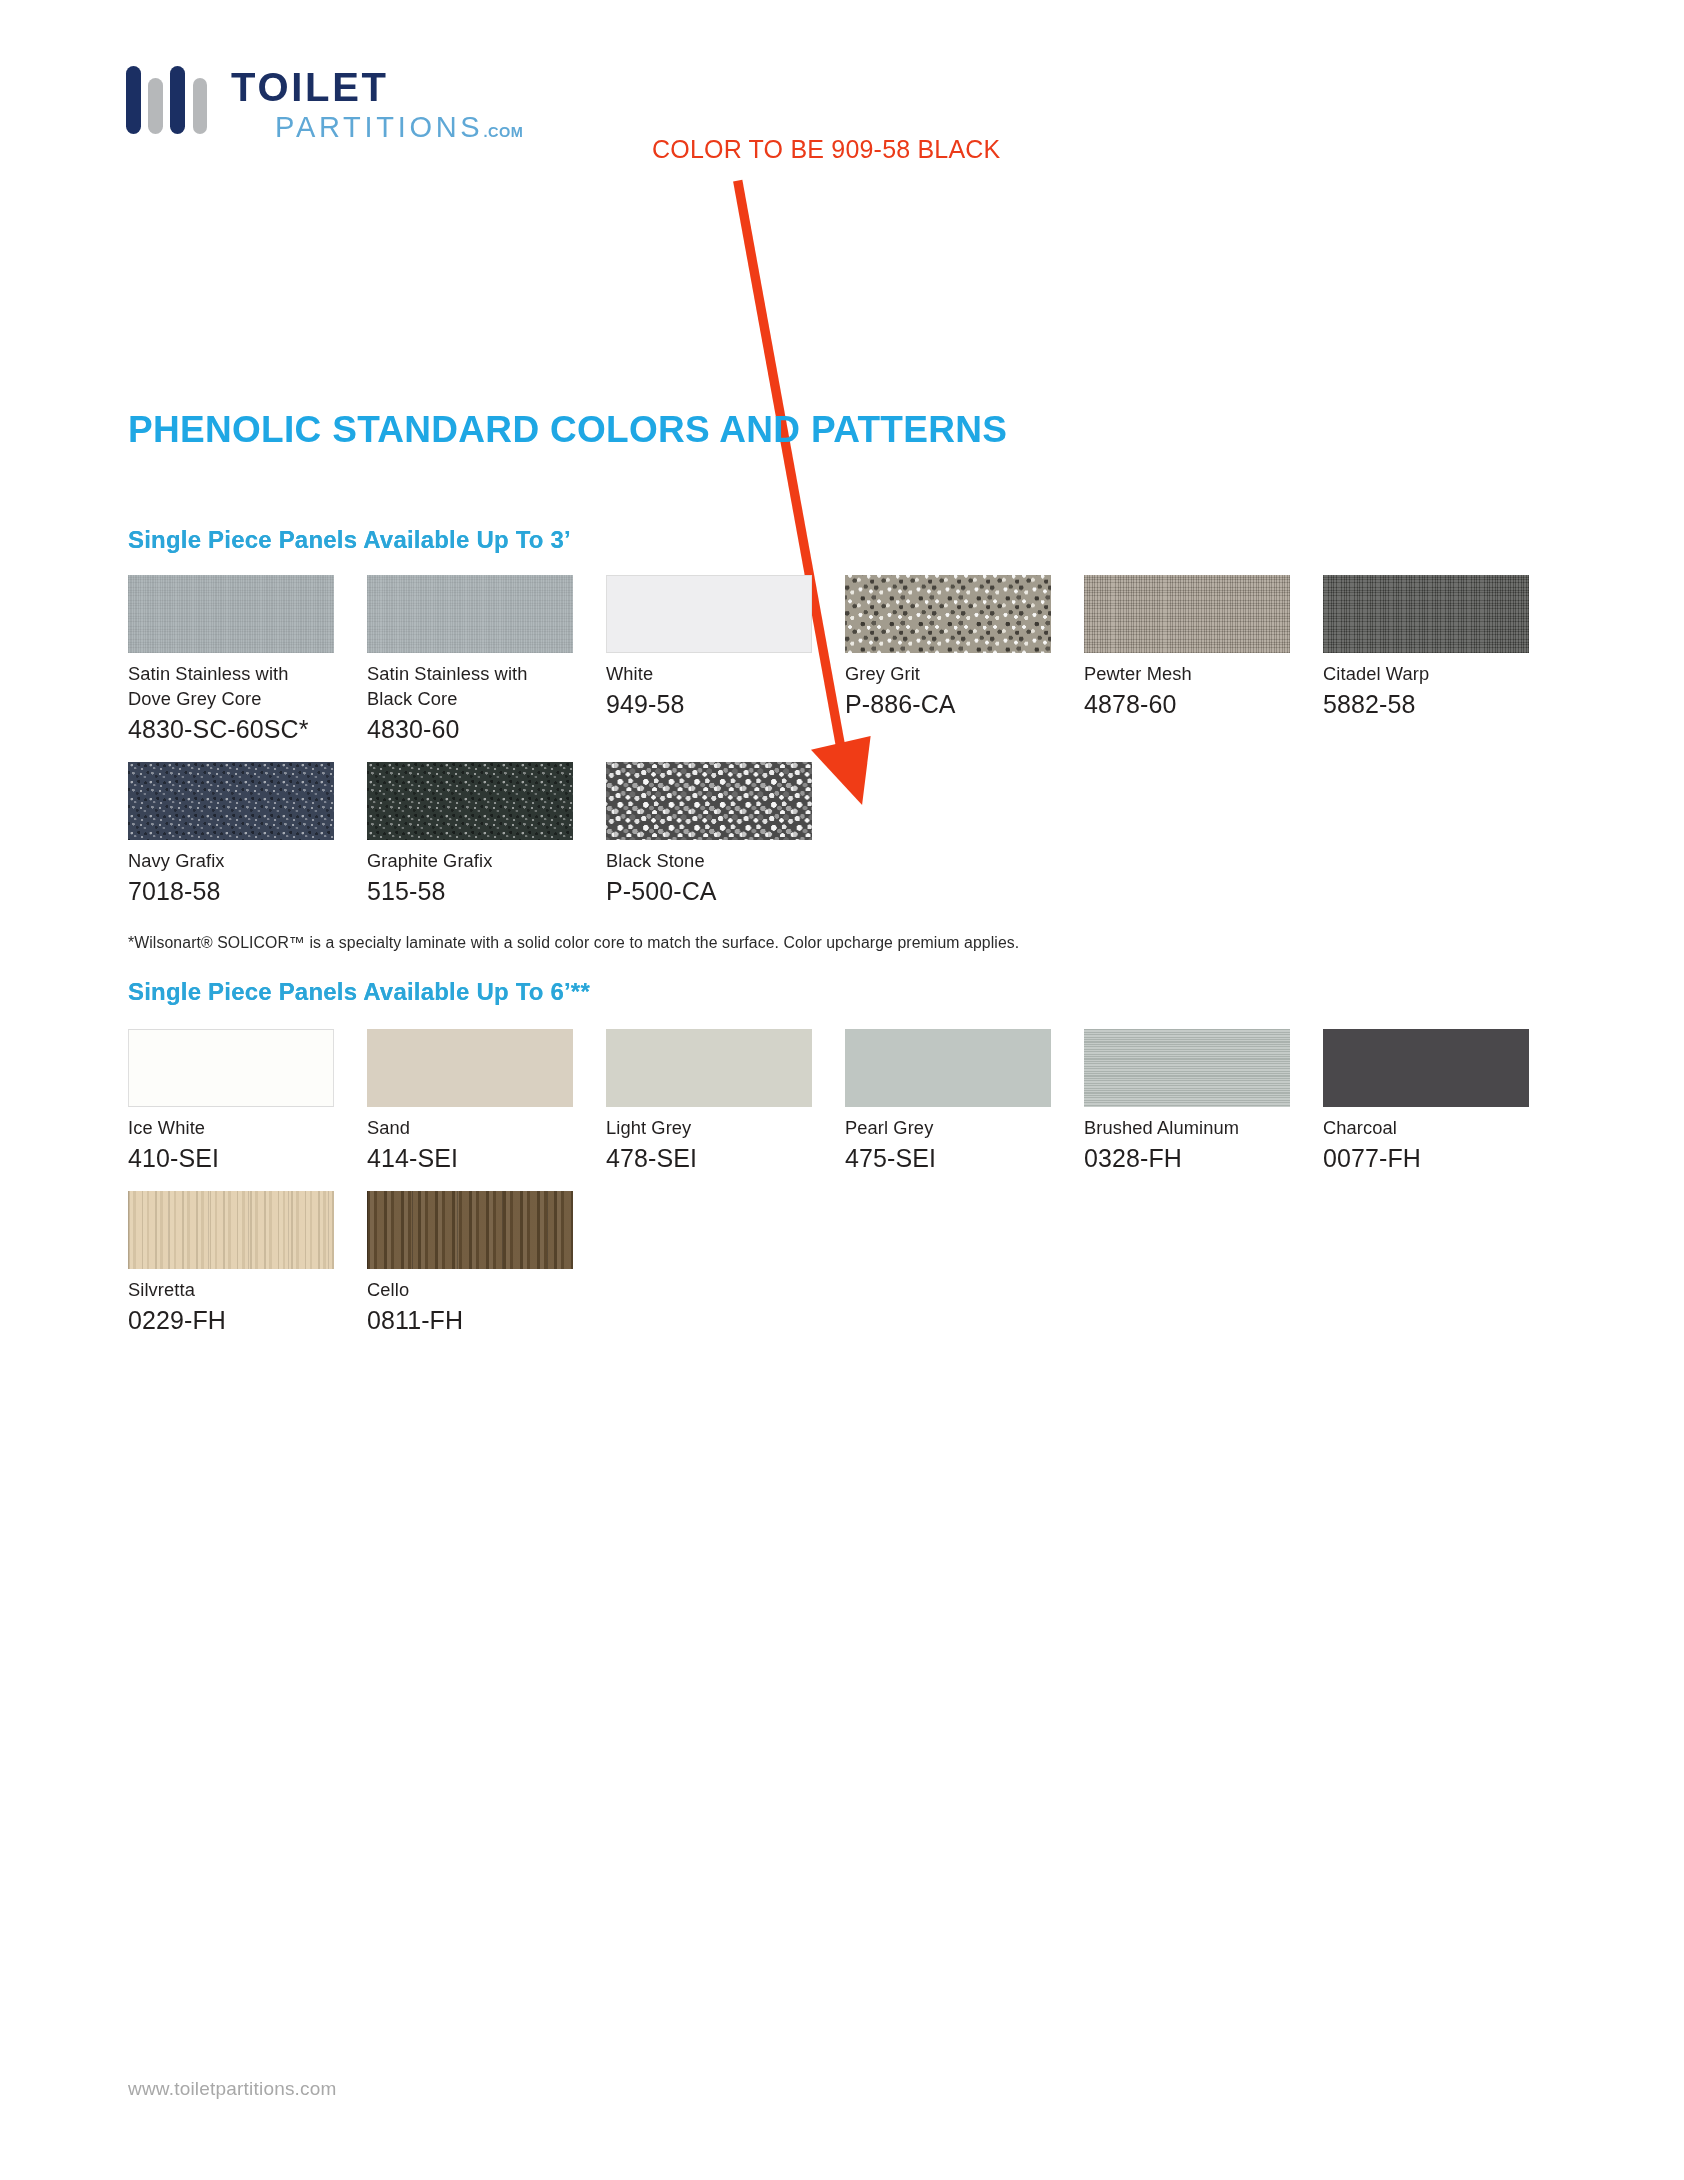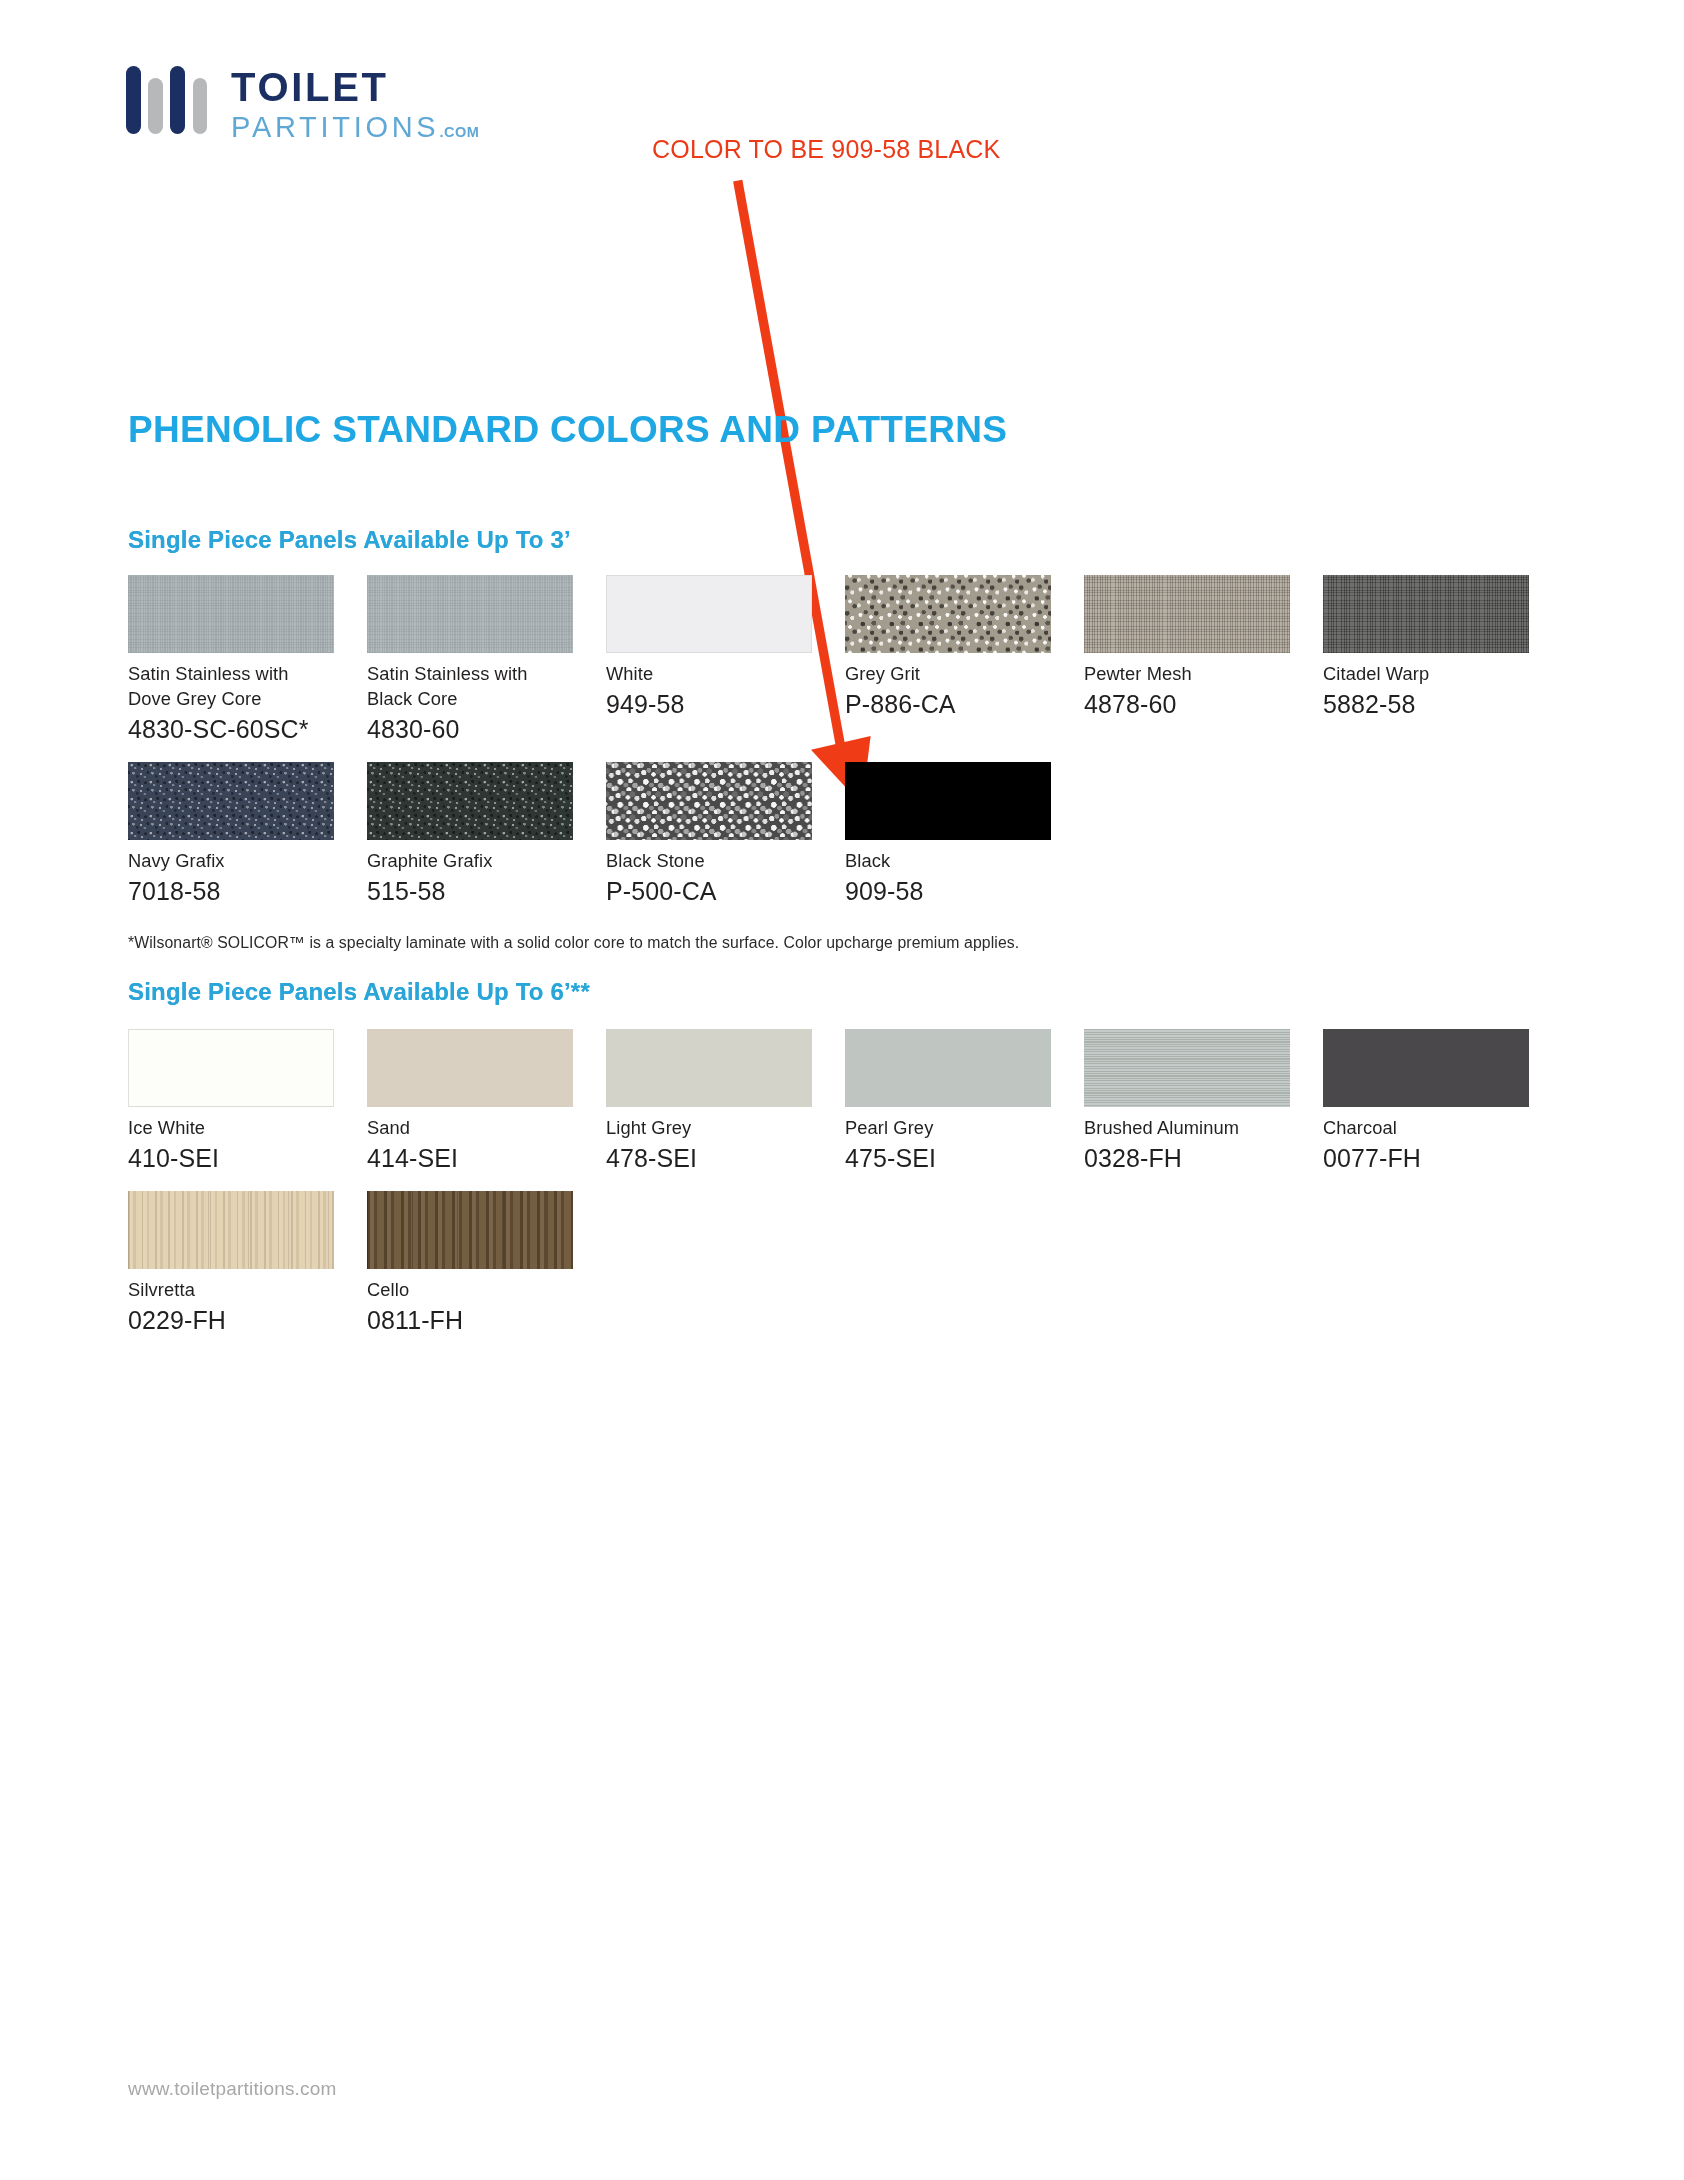--- a/index.html
+++ b/index.html
@@ -51,20 +51,21 @@
   #logo-bottom-row {
     margin-top: 6px;
     display: flex;
     align-items: baseline;
   }
   #logo-bottom {
     font-size: 29px;
     font-weight: normal;
     letter-spacing: 3.7px;
     color: #5fa8d6;
+    margin-left: 44px;
   }
   #logo-dotcom {
     font-size: 14.5px;
     font-weight: bold;
     letter-spacing: 0.5px;
     color: #5fa8d6;
   }
 
   
   #annotation-text {
@@ -359,25 +360,20 @@
   <div class="swatch-cell">
     <div class="chip tex-grafix" style="background:#2e3733"></div>
     <div class="chip-label">Graphite Grafix</div>
     <div class="chip-code">515-58</div>
   </div>
   <div class="swatch-cell">
     <div class="chip tex-stone" style="background:#4a4a4a"></div>
     <div class="chip-label">Black Stone</div>
     <div class="chip-code">P-500-CA</div>
   </div>
-  <div class="swatch-cell">
-    <div class="chip" style="background:#000000"></div>
-    <div class="chip-label">Black</div>
-    <div class="chip-code">909-58</div>
-  </div>
 </div>
 
 <div id="footnote">*Wilsonart® SOLICOR™ is a specialty laminate with a solid color core to match the surface. Color upcharge premium applies.</div>
 
 <div id="section-2-title" class="section-title">Single Piece Panels Available Up To 6’**</div>
 
 <div id="row-3" class="swatch-row">
   <div class="swatch-cell">
     <div class="chip bordered" style="background:#fdfdfa"></div>
     <div class="chip-label">Ice White</div>

